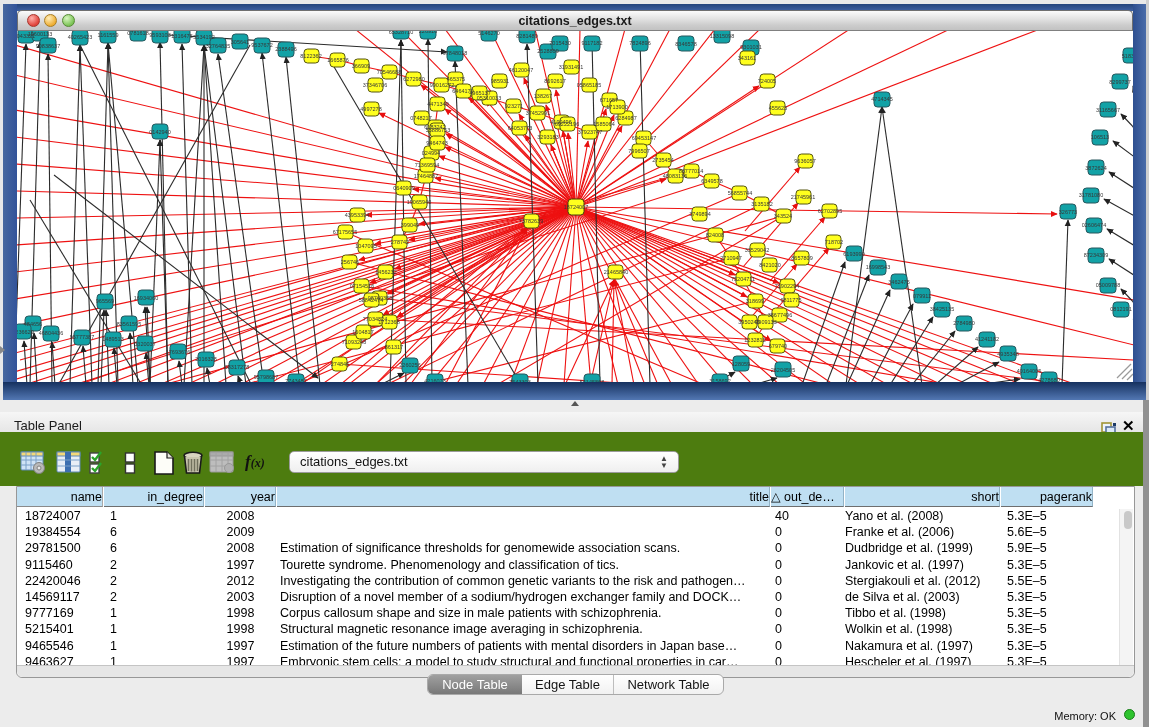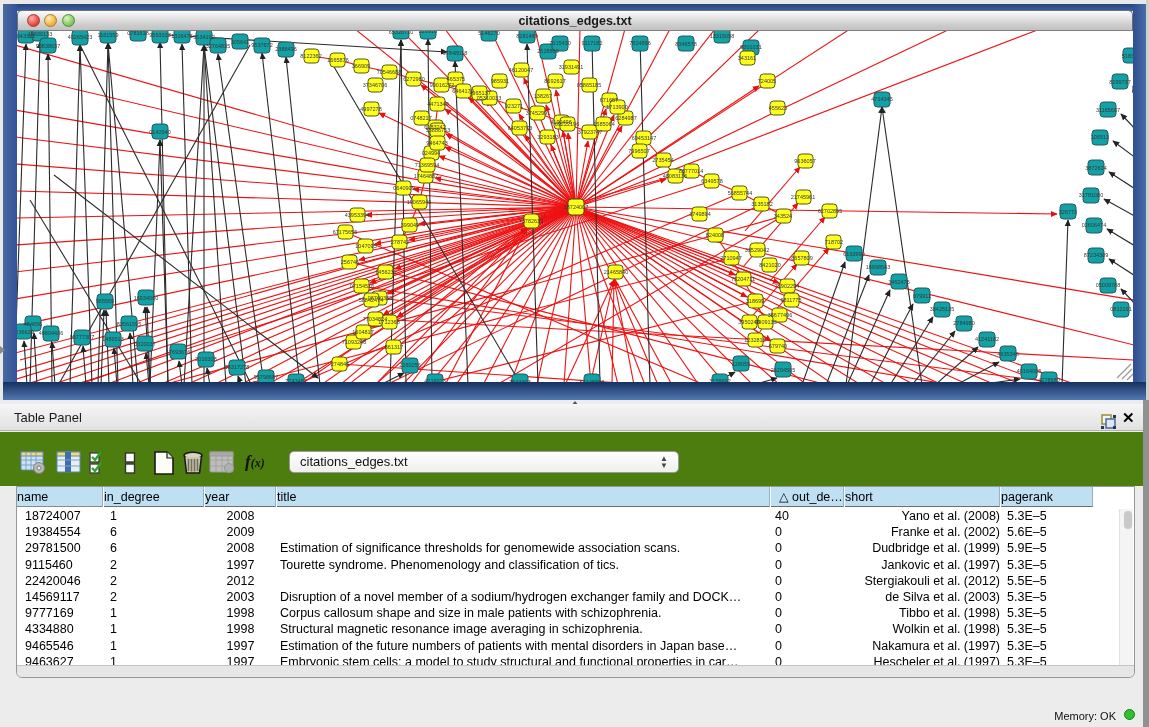--- a/index.html
+++ b/index.html
@@ -17,43 +17,43 @@
  text-align:center;font-size:12.5px;font-weight:bold;color:#1a1a1a;line-height:20px}
 .tl{position:absolute;top:3px;width:13px;height:13px;border-radius:50%}
 #tl1{left:9px;background:radial-gradient(circle at 35% 30%,#ffb0aa,#e0423a 70%);border:1px solid #a8352c}
 #tl2{left:26px;background:radial-gradient(circle at 35% 30%,#ffeebb,#eeae33 70%);border:1px solid #a97d22}
 #tl3{left:44px;background:radial-gradient(circle at 35% 30%,#d8f6c0,#7bc356 70%);border:1px solid #558a33}
 #canvas{position:absolute;left:17px;top:31px;width:1116px;height:351px;background:#ffffff}
 #lmark{position:absolute;left:0px;top:346px;width:0;height:0;border-left:5px solid #8a8a8a;border-top:4px solid transparent;border-bottom:4px solid transparent}
 
 #panel{position:absolute;left:0;top:400px;width:1149px;height:327px;background:#ececec}
 #grip{position:absolute;left:571px;top:1px;width:0;height:0;border-bottom:5px solid #555;border-left:4px solid transparent;border-right:4px solid transparent}
-#phead{position:absolute;left:0;top:4px;width:1149px;height:27px;
+#phead{position:absolute;left:0;top:12px;width:1149px;height:27px;
  background:linear-gradient(180deg,#f6f6f6,#e1e1e1);border-bottom:1px solid #b3b3b3;}
 #phead .t{position:absolute;left:14px;top:6px;font-size:13px;color:#1b1b1b}
 #pclose{position:absolute;left:1122px;top:5px;font-size:15px;font-weight:bold;color:#000}
 #toolbar{position:absolute;left:0;top:32px;width:1149px;height:54px;background:#4d7c0f}
 .tbi{position:absolute;top:19px}
 #combo{position:absolute;left:289px;top:19px;width:390px;height:22px;background:linear-gradient(180deg,#ffffff,#efefef);
  border:1px solid #9b9b9b;border-radius:5px;font-size:13px;color:#111;line-height:20px;padding-left:10px}
 #combo .st{position:absolute;right:10px;top:3px;color:#444;font-size:8px;line-height:7px;text-align:center}
 
 #tbl{position:absolute;left:16px;top:86px;width:1119px;height:192px;background:#fff;
  border:1px solid #979797;border-radius:0 0 6px 6px}
 #thead{position:absolute;left:0;top:0;width:1117px;height:21px;font-size:12.5px;color:#000}
-#thead div{position:absolute;top:0;height:20px;line-height:20px;text-align:left;border-right:1px solid #93b3c6;border-bottom:1px solid #6e6e6e;background:#bfdff2}
+#thead div{position:absolute;top:0;height:20px;line-height:20px;text-align:right;border-right:1px solid #93b3c6;border-bottom:1px solid #6e6e6e;background:#bfdff2}
 #th0{left:0;width:86px;background:#e9e9e9;border-right:1px solid #a9a9a9 !important;border-bottom:1px solid #8a8a8a !important}
 #th1{left:87px;width:100px}#th2{left:188px;width:71px}#th3{left:260px;width:493px}
-#th4{left:754px;width:73px;text-align:left !important;padding-left:8px}
+#th4{left:754px;width:73px;text-align:left !important;padding-left:0}
 #th5{left:828px;width:155px}#th6{left:984px;width:92px}
 #rowswrap{position:absolute;left:0;top:21px;width:1117px;height:157px;overflow:hidden;font-size:12.5px;color:#000}
 .tr{position:relative;width:1117px;height:16.2px;line-height:16.2px;white-space:nowrap}
 .tr div{position:absolute;top:0;height:16.2px;overflow:hidden}
 .c0{left:8px;width:78px}.c1{left:93px;width:90px}.c2{left:188px;width:71px;text-align:center}
-.c3{left:263px;width:490px}.c4{left:758px;width:68px}.c5{left:828px;width:155px;text-align:right}
+.c3{left:263px;width:490px}.c4{left:758px;width:68px}.c5{left:828px;width:155px;text-align:left}
 .c6{left:990px;width:86px}
 #vsb{position:absolute;left:1102px;top:22px;width:14px;height:156px;background:#f4f4f4;border-left:1px solid #e2e2e2}
 #vsbt{position:absolute;left:4px;top:2px;width:8px;height:18px;background:#c9c9c9;border-radius:4px}
 #tfoot{position:absolute;left:0;top:178px;width:1117px;height:12px;background:#e6e6e6;border-top:1px solid #c4c4c4;border-radius:0 0 6px 6px}
 
 #tabs{position:absolute;left:427px;top:274px;width:297px;height:21px;border:1px solid #a9a9a9;
  border-radius:6px;background:linear-gradient(180deg,#ffffff,#f1f1f1);font-size:13px;color:#151515;display:flex}
 #tabs div{line-height:19px;text-align:center}
 #tab1{width:94px;background:linear-gradient(180deg,#a0a0a0,#787878);color:#fff;border-radius:5px 0 0 5px}
 #tab2{width:92px;border-right:1px solid #bdbdbd}
@@ -730,21 +730,21 @@
             <div class="c2">2008</div>
             <div class="c4">40</div>
             <div class="c5">Yano et al. (2008)</div>
             <div class="c6">5.3E–5</div>
           </div>
 <div class="tr">
             <div class="c0">19384554</div>
             <div class="c1">6</div>
             <div class="c2">2009</div>
             <div class="c4">0</div>
-            <div class="c5">Franke et al. (2002)</div>
+            <div class="c5">Franke et al. (2006)</div>
             <div class="c6">5.6E–5</div>
           </div>
 <div class="tr">
             <div class="c0">29781500</div>
             <div class="c1">6</div>
             <div class="c2">2008</div>
             <div class="c3">Estimation of significance thresholds for genomewide association scans.</div>
             <div class="c4">0</div>
             <div class="c5">Dudbridge et al. (1999)</div>
             <div class="c6">5.9E–5</div>
@@ -755,20 +755,21 @@
             <div class="c2">1997</div>
             <div class="c3">Tourette syndrome. Phenomenology and classification of tics.</div>
             <div class="c4">0</div>
             <div class="c5">Jankovic et al. (1997)</div>
             <div class="c6">5.3E–5</div>
           </div>
 <div class="tr">
             <div class="c0">22420046</div>
             <div class="c1">2</div>
             <div class="c2">2012</div>
+            <div class="c3">Investigating the contribution of common genetic variants to the risk and pathogen…</div>
             <div class="c4">0</div>
             <div class="c5">Stergiakouli et al. (2012)</div>
             <div class="c6">5.5E–5</div>
           </div>
 <div class="tr">
             <div class="c0">14569117</div>
             <div class="c1">2</div>
             <div class="c2">2003</div>
             <div class="c3">Disruption of a novel member of a sodium/hydrogen exchanger family and DOCK…</div>
             <div class="c4">0</div>
@@ -778,21 +779,21 @@
 <div class="tr">
             <div class="c0">9777169</div>
             <div class="c1">1</div>
             <div class="c2">1998</div>
             <div class="c3">Corpus callosum shape and size in male patients with schizophrenia.</div>
             <div class="c4">0</div>
             <div class="c5">Tibbo et al. (1998)</div>
             <div class="c6">5.3E–5</div>
           </div>
 <div class="tr">
-            <div class="c0">4334880</div>
+            <div class="c0">5215401</div>
             <div class="c1">1</div>
             <div class="c2">1998</div>
             <div class="c3">Structural magnetic resonance image averaging in schizophrenia.</div>
             <div class="c4">0</div>
             <div class="c5">Wolkin et al. (1998)</div>
             <div class="c6">5.3E–5</div>
           </div>
 <div class="tr">
             <div class="c0">9465546</div>
             <div class="c1">1</div>
@@ -810,17 +811,22 @@
             <div class="c4">0</div>
             <div class="c5">Hescheler et al. (1997)</div>
             <div class="c6">5.3E–5</div>
           </div>
   </div>
   <div id="vsb">
           <div id="vsbt"></div>
         </div>
   <div id="tfoot"></div>
  </div>
+ <div id="tabs">
+        <div id="tab1">Node Table</div>
+        <div id="tab2">Edge Table</div>
+        <div id="tab3">Network Table</div>
+      </div>
  <div id="status">
         <span id="mem">Memory: OK</span>
         <span id="dot"></span>
       </div>
 </div>
 </div>
 </body></html>

